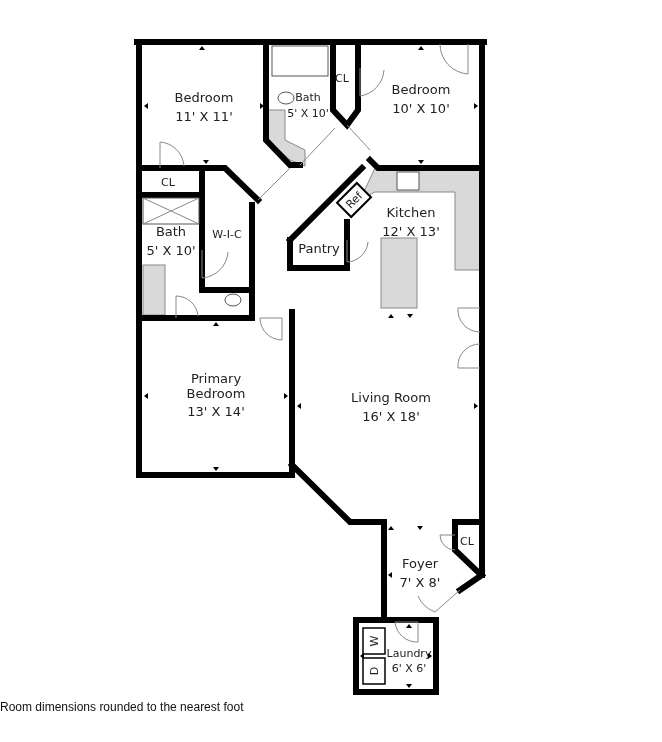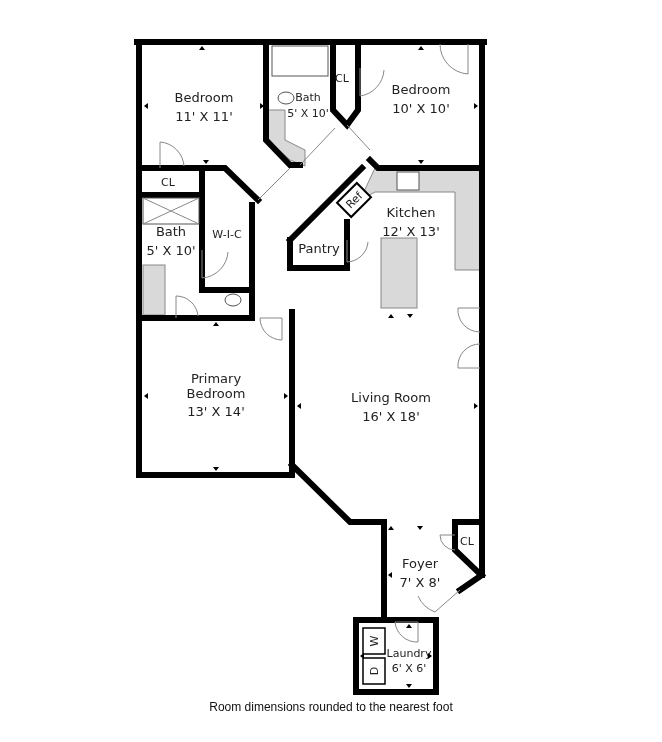--- a/index.html
+++ b/index.html
@@ -6,21 +6,21 @@
   body { width: 662px; height: 742px; position: relative; overflow: hidden; font-family: "DejaVu Sans", sans-serif; }
   svg { position: absolute; left: 0; top: 0; }
   .wall { fill: none; stroke: #000; stroke-width: 6; stroke-linejoin: miter; stroke-linecap: square; }
   .thin { fill: none; stroke: #888; stroke-width: 1; }
   .win { fill: #fff; stroke: #888; stroke-width: 1; }
   .counter { fill: #d9d9d9; stroke: #888; stroke-width: 1; }
   .fixture { fill: #fff; stroke: #555; stroke-width: 1; }
   .room-label { font-family: "DejaVu Sans", sans-serif; font-size: 13px; fill: #222; text-anchor: middle; }
   .room-label.small { font-size: 11px; }
   .tick { fill: #000; }
-  .caption { position: absolute; left: 0; width: 662px; top: 700px; text-align: center; font-family: "Liberation Sans", sans-serif; font-size: 12px; color: #111; }
+  .caption { position: absolute; left: 0; width: 662px; top: 700px; font-family: "Liberation Sans", sans-serif; font-size: 12px; color: #111; }
 </style>
 </head>
 <body>
 
 <svg width="662" height="742" viewBox="0 0 662 742">
 
   <g>
     <polygon class="counter" points="375,168 480,168 480,270 455,270 455,192 375,192 360,200"></polygon>
     <rect class="counter" x="381" y="238" width="36" height="70"></rect>
   </g>

